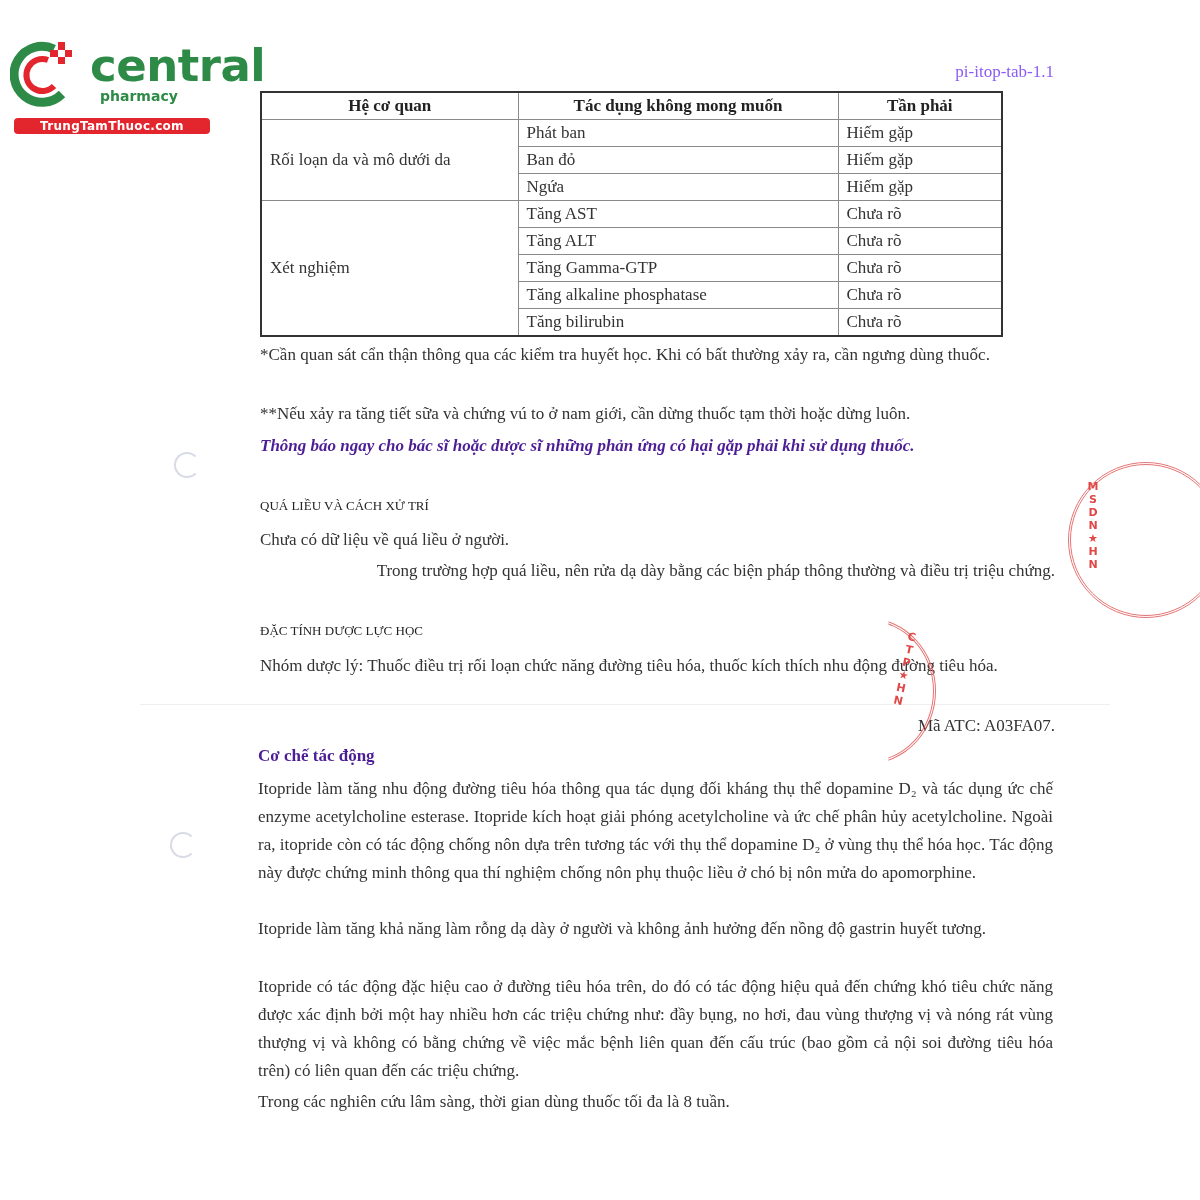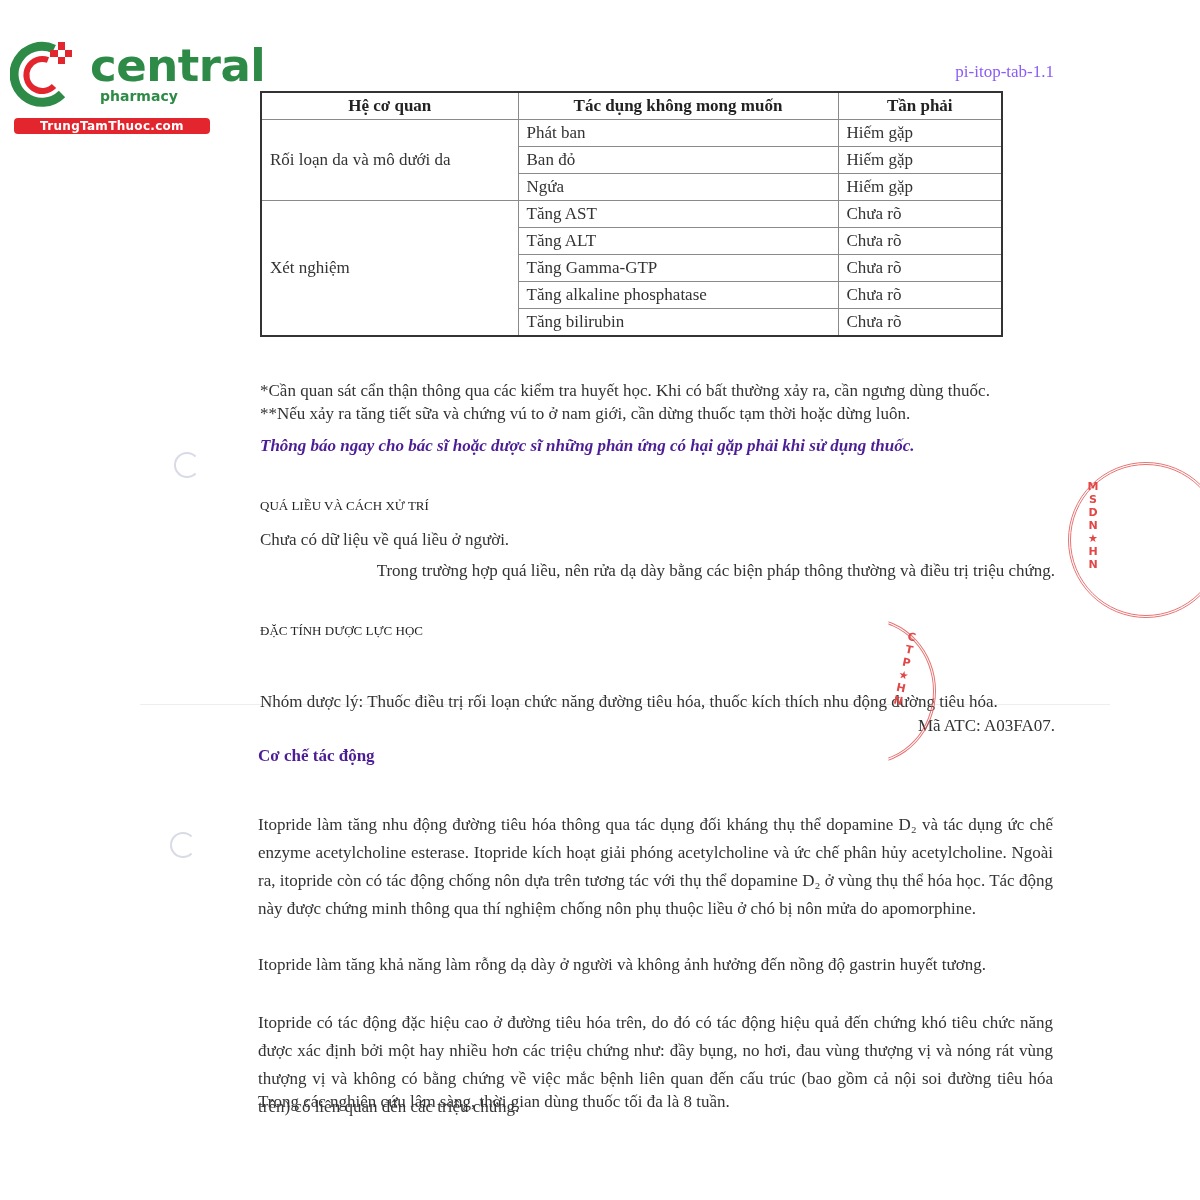--- a/index.html
+++ b/index.html
@@ -14,21 +14,21 @@
   .docid { position:absolute; right:146px; top:62px; font-size:17px; color:#8b5cf6; }
   table.ae { position:absolute; left:260px; top:91px; width:743px; border-collapse:collapse; font-size:17px; color:#333; }
   table.ae th, table.ae td { border:1px solid #8a8a8a; padding:0 8px; height:26px; line-height:26px; text-align:left; }
   table.ae { border:2px solid #333; }
   table.ae th { font-weight:bold; text-align:center; color:#222; }
   table.ae col.c1 { width:257px; } table.ae col.c2 { width:320px; }
   .p { position:absolute; left:260px; font-size:17px; line-height:28px; color:#333; width:795px; }
   .bi { font-weight:bold; font-style:italic; color:#4c1d95; }
   .h { position:absolute; left:260px; font-size:13px; font-weight:normal; color:#222; }
   .sub { position:absolute; left:258px; font-size:17px; font-weight:bold; color:#4c1d95; }
-  .just { text-align:justify;margin-top:36px; }
+  .just { text-align:justify; }
   .stamp { position:absolute; border:3px double #e35a5a; border-radius:50%; opacity:0.85; }
   .stamp-txt { position:absolute; color:#e04848; font-family:"DejaVu Sans", sans-serif; font-size:11px; font-weight:bold; }
   .punch { position:absolute; width:22px; height:22px; border-radius:50%; border:2px solid #d8dbe6; border-right-color:transparent; }
   .faint-line { position:absolute; left:140px; width:970px; height:1px; background:#eeeeee; }
 </style>
 </head>
 <body>
 
 <div class="logo">
   <svg class="logo-mark" viewBox="0 0 70 70">

